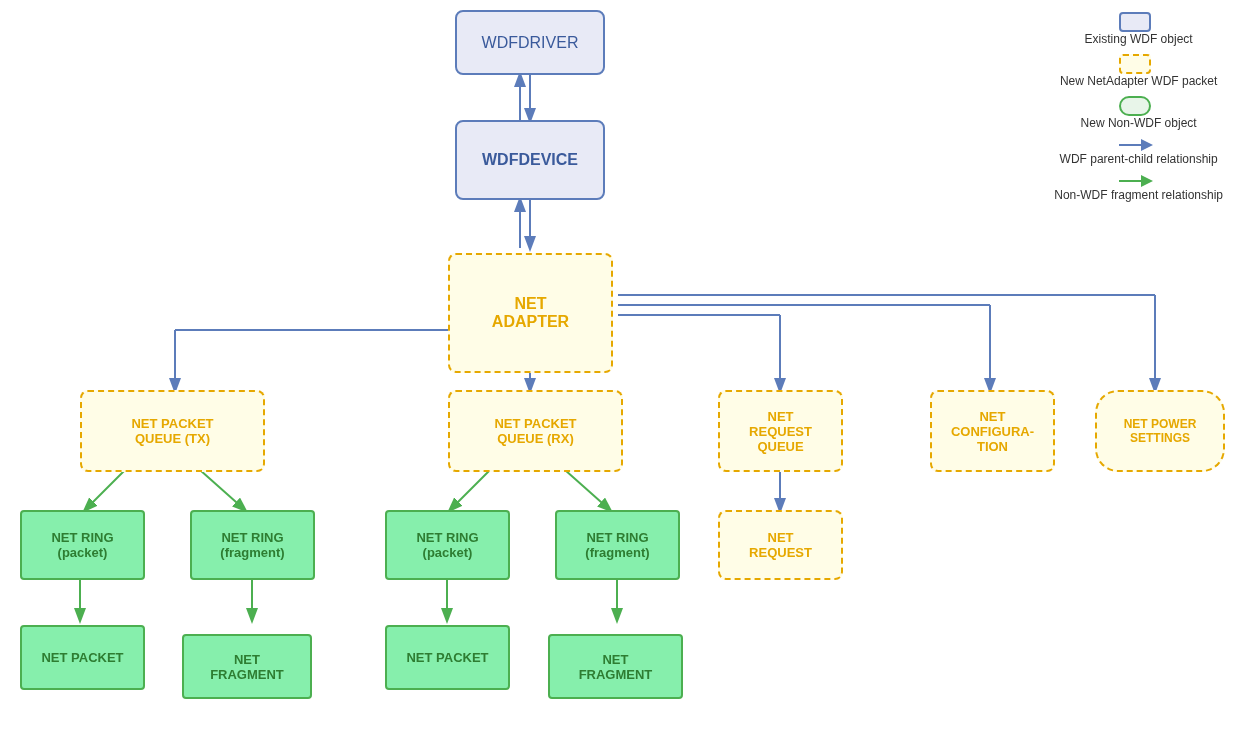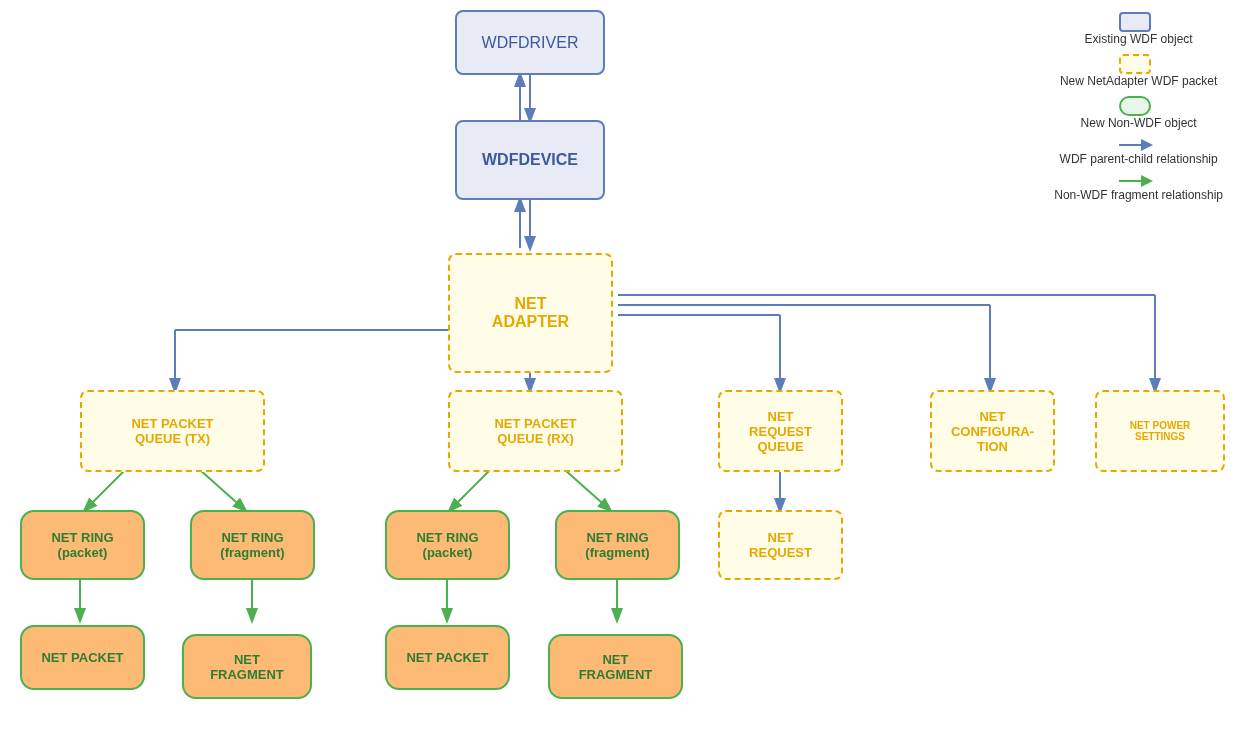--- a/index.html
+++ b/index.html
@@ -30,24 +30,24 @@
       background: #e8eaf6;
       border: 2px solid #5c7cba;
       color: #3a5a9b;
     }
     .node-netadapter {
       background: #fffde7;
       border: 2.5px dashed #e6a800;
       color: #e6a800;
     }
     .node-nonwdf {
-      background: #fdba74;
+      background: #86efac;
       border: 2px solid #4caf50;
       color: #2e7d32;
-      border-radius: 14px;
+      border-radius: 4px;
     }
     .legend {
       position: absolute;
       top: 12px;
       right: 20px;
       font-size: 12px;
       color: #333;
     }
     .legend-item {
       display: flex;
@@ -189,21 +189,21 @@
 REQUEST
 QUEUE</span>
   </div>
 
   <div class="node node-netadapter" style="left:930px; top:390px; width:125px; height:82px; font-size:13px;">
     <span style="white-space:pre-line;">NET
 CONFIGURA-
 TION</span>
   </div>
 
-  <div class="node node-netadapter" style="left:1095px; top:390px; width:130px; height:82px; font-size:10px;">
+  <div class="node node-netadapter" style="left:1095px; top:390px; width:130px; height:82px; font-size:12px;border-radius:23px;">
     <span style="white-space:pre-line;">NET POWER
 SETTINGS</span>
   </div>
 
   <div class="node node-netadapter" style="left:718px; top:510px; width:125px; height:70px; font-size:13px;">
     <span style="white-space:pre-line;">NET
 REQUEST</span>
   </div>
 
   <div class="node node-nonwdf" style="left:20px; top:510px; width:125px; height:70px; font-size:13px;">

